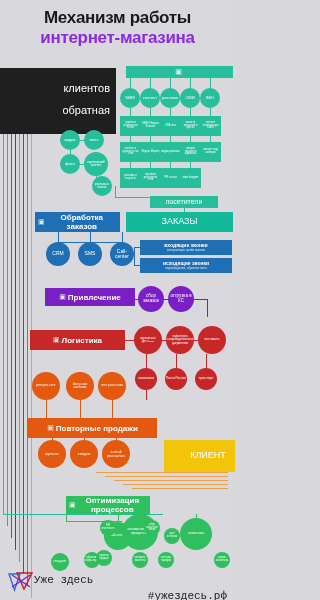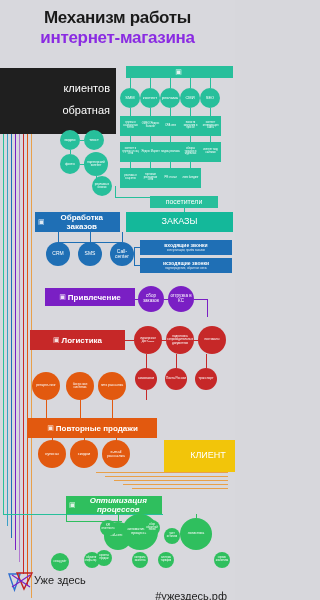--- a/index.html
+++ b/index.html
@@ -17,21 +17,21 @@
   .hdr{position:absolute;color:#fff;font-size:8px;font-weight:bold;display:flex;
        align-items:center;justify-content:center;box-sizing:border-box;padding:0 3px;text-align:center;}
 
   .circ{position:absolute;border-radius:50%;color:#fff;display:flex;align-items:center;
         justify-content:center;text-align:center;box-sizing:border-box;overflow:hidden;line-height:1.02;}
   .bx{position:absolute;color:#fff;display:flex;align-items:center;justify-content:center;
       text-align:center;box-sizing:border-box;overflow:hidden;line-height:1.05;padding:1px;}
 
   .ln{position:absolute;}
 
-  .foot{position:absolute;bottom:4px;left:0;width:235px;height:28px;}
+  .foot{position:absolute;bottom:4px;left:0;width:235px;height:28px;font-family:Liberation Mono, monospace;}
   .brand{position:absolute;left:34px;top:6px;font-size:11px;color:#222;}
   .tag{position:absolute;right:8px;top:22px;font-size:11px;color:#222;}
   .logo{position:absolute;left:8px;top:2px;width:26px;height:22px;}
 </style>
 </head>
 <body>
 
 <div id="page">
 
   <div class="ttl ttl1">Механизм работы</div>
@@ -272,21 +272,21 @@
       <div class="bx" style="left: 140px; top: 440px; width: 88px; height: 32px; background: rgb(242, 197, 10); font-size: 9px; color: rgb(255, 255, 255); margin-left: 24px;">
         <span>КЛИЕНТ</span>
       </div>
       <div class="ln" style="left: 96px; top: 472px; width: 132px; height: 1px; background: rgb(232, 160, 74);"></div>
       <div class="ln" style="left: 105px; top: 476px; width: 123px; height: 1px; background: rgb(232, 160, 74);"></div>
       <div class="ln" style="left: 114px; top: 480px; width: 114px; height: 1px; background: rgb(232, 160, 74);"></div>
       <div class="ln" style="left: 123px; top: 484px; width: 105px; height: 1px; background: rgb(232, 160, 74);"></div>
       <div class="ln" style="left: 132px; top: 488px; width: 96px; height: 1px; background: rgb(232, 160, 74);"></div>
     </div>
   <div id="layer-optimize">
-      <div class="hdr" style="left: 66px; top: 496px; width: 96px; height: 18px; background: rgb(47, 191, 94); font-style: italic;">
+      <div class="hdr" style="left: 66px; top: 496px; width: 84px; height: 18px; background: rgb(47, 191, 94);">
         <span style="opacity: 0.85; margin-right: 2px; font-size: 7px;">▣ </span>
         <span>Оптимизация процессов</span>
       </div>
       <div class="circ" style="left: 104px; top: 522px; width: 28px; height: 28px; background: rgb(47, 191, 94); font-size: 3.6px;">
         <span>call-center</span>
       </div>
       <div class="ln" style="left: 118px; top: 514px; width: 1px; height: 8px; background: rgb(47, 191, 94);"></div>
       <div class="circ" style="left: 122px; top: 514px; width: 36px; height: 36px; background: rgb(47, 191, 94); font-size: 3.6px;">
         <span>автоматизация процессов</span>
       </div>

